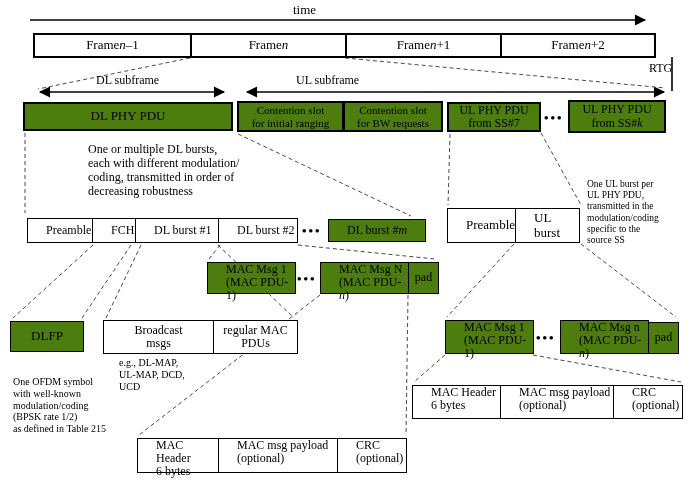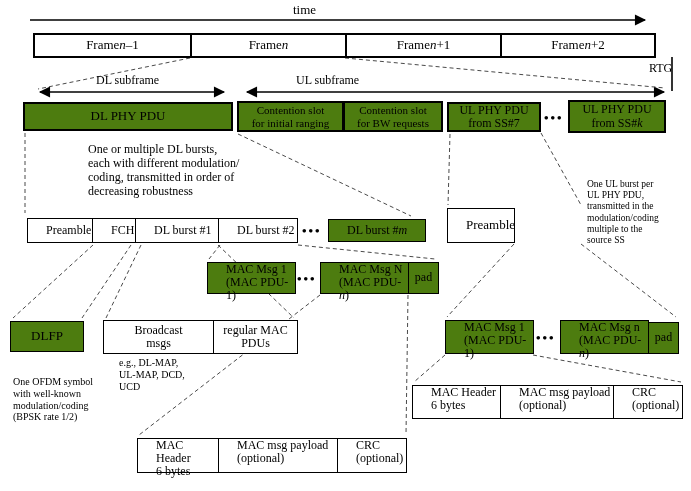--- a/index.html
+++ b/index.html
@@ -124,21 +124,21 @@
     <div>each with different modulation/</div>
     <div>coding, transmitted in order of</div>
     <div>decreasing robustness</div>
   </div>
 
   <div class="note fs9" style="left:587px;top:179px;width:100px;">
     <div>One UL burst per</div>
     <div>UL PHY PDU,</div>
     <div>transmitted in the</div>
     <div>modulation/coding</div>
-    <div>multiple to the</div>
+    <div>specific to the</div>
     <div>source SS</div>
   </div>
 
   <div class="row fs12" style="left:27px;top:218px;height:25px;">
     <div class="cell leftcell" style="width:65px;">
         <span>Preamble</span>
       </div>
     <div class="cell leftcell" style="width:43px;">
         <span>FCH</span>
       </div>
@@ -151,20 +151,23 @@
   </div>
   <div class="dots" style="left:302px;top:223px;">•••</div>
   <div class="box fs12 leftcell" style="left:328px;top:219px;width:98px;height:23px;">
     <span>DL burst #</span>
       <span class="var">m</span>
   </div>
 
   <div class="row fs13" style="left:447px;top:208px;height:35px;">
     <div class="cell leftcell" style="width:68px;">
         <span>Preamble</span>
+      </div>
+    <div class="cell leftcell" style="width:65px;">
+        <span>UL burst</span>
       </div>
   </div>
 
   <div class="box fs12 two leftcell" style="left:207px;top:262px;width:89px;height:32px;align-items:flex-start;">
     <span>MAC Msg 1</span>
     <span>(MAC PDU-1)</span>
   </div>
   <div class="dots" style="left:297px;top:271px;">•••</div>
   <div class="box fs12 two leftcell" style="left:320px;top:262px;width:89px;height:32px;align-items:flex-start;">
     <span>MAC Msg N</span>
@@ -186,20 +189,21 @@
       <span>regular MAC</span>
       <span>PDUs</span>
     </div>
   </div>
 
   <div class="note fs10" style="left:13px;top:356px;width:120px;margin-top:20px;">
     <div>One OFDM symbol</div>
     <div>with well-known</div>
     <div>modulation/coding</div>
     <div>(BPSK rate 1/2)</div>
+    <div>as defined in Table 215</div>
   </div>
 
   <div class="note fs10" style="left:119px;top:357px;width:90px;">
     <div>e.g., DL-MAP,</div>
     <div>UL-MAP, DCD,</div>
     <div>UCD</div>
   </div>
 
   <div class="box fs12 two leftcell" style="left:445px;top:320px;width:89px;height:34px;align-items:flex-start;">
     <span>MAC Msg 1</span>

